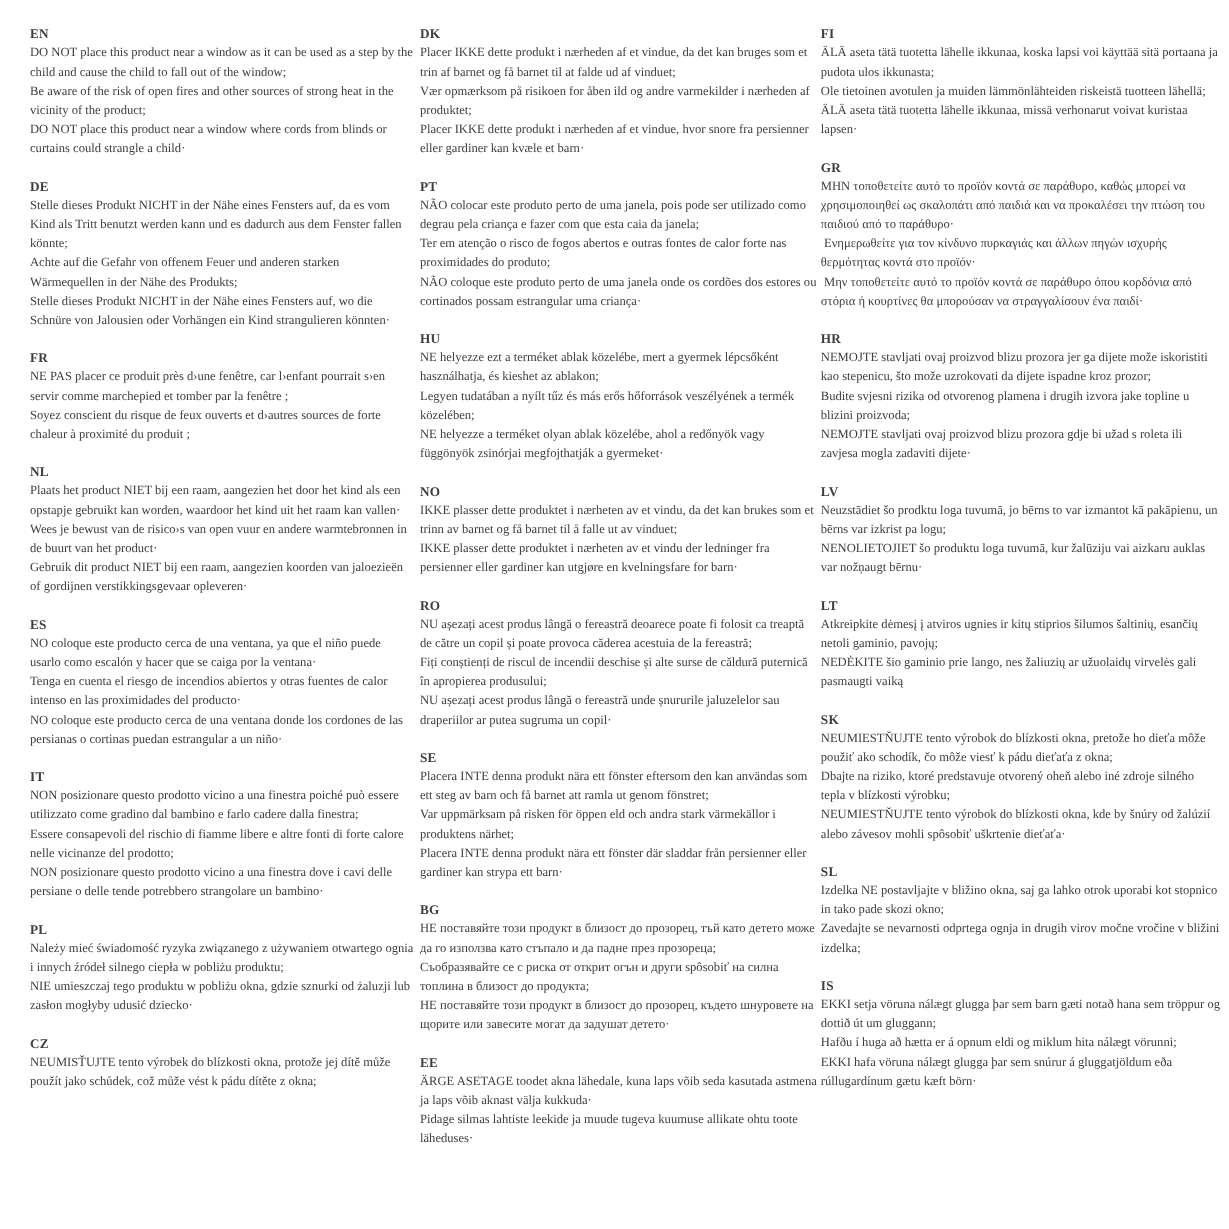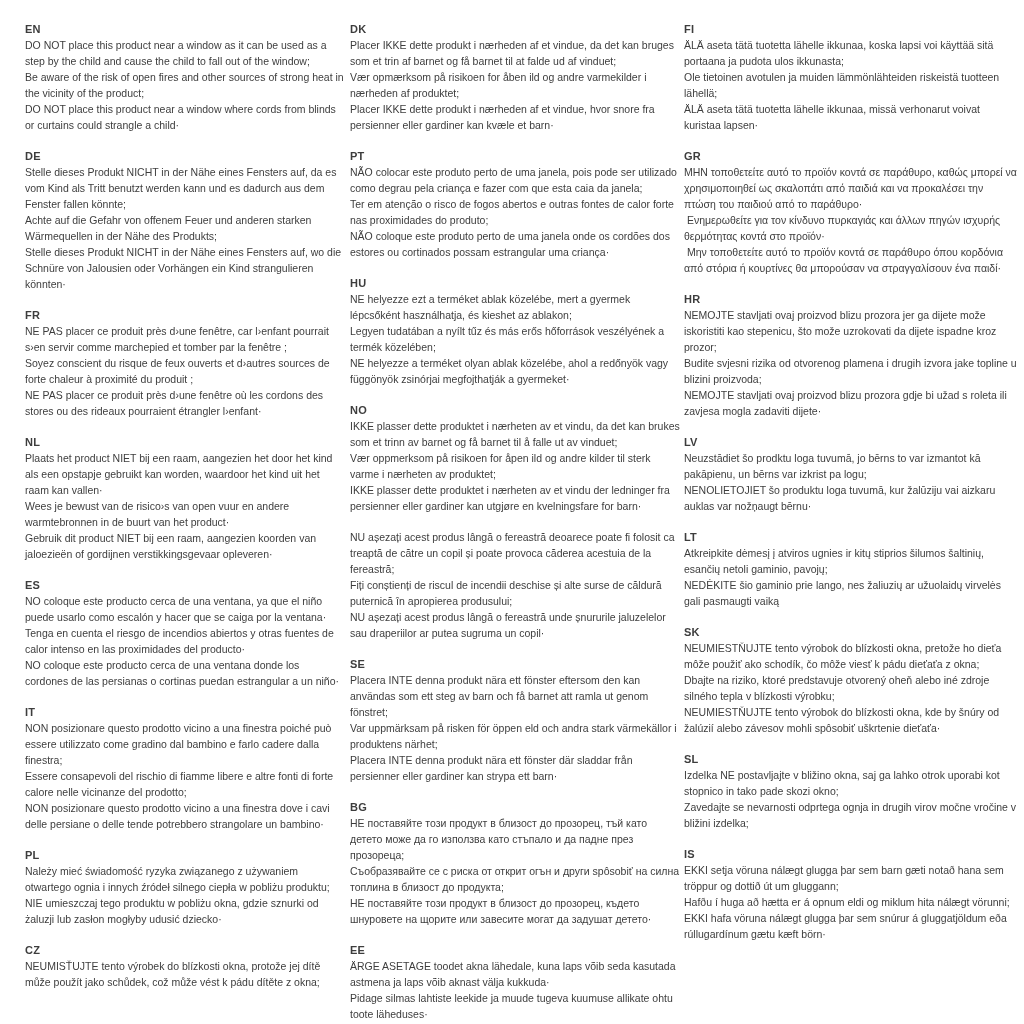--- a/index.html
+++ b/index.html
@@ -9,20 +9,21 @@
     width: 1024px;
     height: 1024px;
     overflow: hidden;
     font-family: "Liberation Sans", "DejaVu Sans", sans-serif;
   }
   .page {
     position: relative;
     width: 1024px;
     height: 932px;
     background: #ffffff;
+    font-family: Liberation Serif, serif;
   }
   .col {
     position: absolute;
     top: 21px;
   }
   .col-1 { left: 25px;  width: 320px; }
   .col-2 { left: 350px; width: 332px; }
   .col-3 { left: 684px; width: 333px; }
   .sec { margin: 0 0 15px 0; }
   .sec h2 {
@@ -58,21 +59,20 @@
     <section class="sec">
       <h2>DE</h2>
       <p>Stelle dieses Produkt NICHT in der Nähe eines Fensters auf, da es vom Kind als Tritt benutzt werden kann und es dadurch aus dem Fenster fallen könnte;</p>
       <p>Achte auf die Gefahr von offenem Feuer und anderen starken Wärmequellen in der Nähe des Produkts;</p>
       <p>Stelle dieses Produkt NICHT in der Nähe eines Fensters auf, wo die Schnüre von Jalousien oder Vorhängen ein Kind strangulieren könnten·</p>
     </section>
     <section class="sec">
       <h2>FR</h2>
       <p>NE PAS placer ce produit près d›une fenêtre, car l›enfant pourrait s›en servir comme marchepied et tomber par la fenêtre ;</p>
       <p>Soyez conscient du risque de feux ouverts et d›autres sources de forte chaleur à proximité du produit ;</p>
-      <p>NE PAS placer ce produit près d›une fenêtre où les cordons des stores ou des rideaux pourraient étrangler l›enfant·</p>
     </section>
     <section class="sec">
       <h2>NL</h2>
       <p>Plaats het product NIET bij een raam, aangezien het door het kind als een opstapje gebruikt kan worden, waardoor het kind uit het raam kan vallen·</p>
       <p>Wees je bewust van de risico›s van open vuur en andere warmtebronnen in de buurt van het product·</p>
       <p>Gebruik dit product NIET bij een raam, aangezien koorden van jaloezieën of gordijnen verstikkingsgevaar opleveren·</p>
     </section>
     <section class="sec">
       <h2>ES</h2>
       <p>NO coloque este producto cerca de una ventana, ya que el niño puede usarlo como escalón y hacer que se caiga por la ventana·</p>
@@ -112,24 +112,24 @@
     </section>
     <section class="sec">
       <h2>HU</h2>
       <p>NE helyezze ezt a terméket ablak közelébe, mert a gyermek lépcsőként használhatja, és kieshet az ablakon;</p>
       <p>Legyen tudatában a nyílt tűz és más erős hőforrások veszélyének a termék közelében;</p>
       <p>NE helyezze a terméket olyan ablak közelébe, ahol a redőnyök vagy függönyök zsinórjai megfojthatják a gyermeket·</p>
     </section>
     <section class="sec">
       <h2>NO</h2>
       <p>IKKE plasser dette produktet i nærheten av et vindu, da det kan brukes som et trinn av barnet og få barnet til å falle ut av vinduet;</p>
-      <p>Vær oppmerksom på risikoen for åpen ild og andre kilder til sterk varme i nærheten av produktet;</p>
       <p>IKKE plasser dette produktet i nærheten av et vindu der ledninger fra persienner eller gardiner kan utgjøre en kvelningsfare for barn·</p>
     </section>
     <section class="sec">
+      <h2>RO</h2>
       <p>NU așezați acest produs lângă o fereastră deoarece poate fi folosit ca treaptă de către un copil și poate provoca căderea acestuia de la fereastră;</p>
       <p>Fiți conștienți de riscul de incendii deschise și alte surse de căldură puternică în apropierea produsului;</p>
       <p>NU așezați acest produs lângă o fereastră unde șnururile jaluzelelor sau draperiilor ar putea sugruma un copil·</p>
     </section>
     <section class="sec">
       <h2>SE</h2>
       <p>Placera INTE denna produkt nära ett fönster eftersom den kan användas som ett steg av barn och få barnet att ramla ut genom fönstret;</p>
       <p>Var uppmärksam på risken för öppen eld och andra stark värmekällor i produktens närhet;</p>
       <p>Placera INTE denna produkt nära ett fönster där sladdar från persienner eller gardiner kan strypa ett barn·</p>
     </section>

